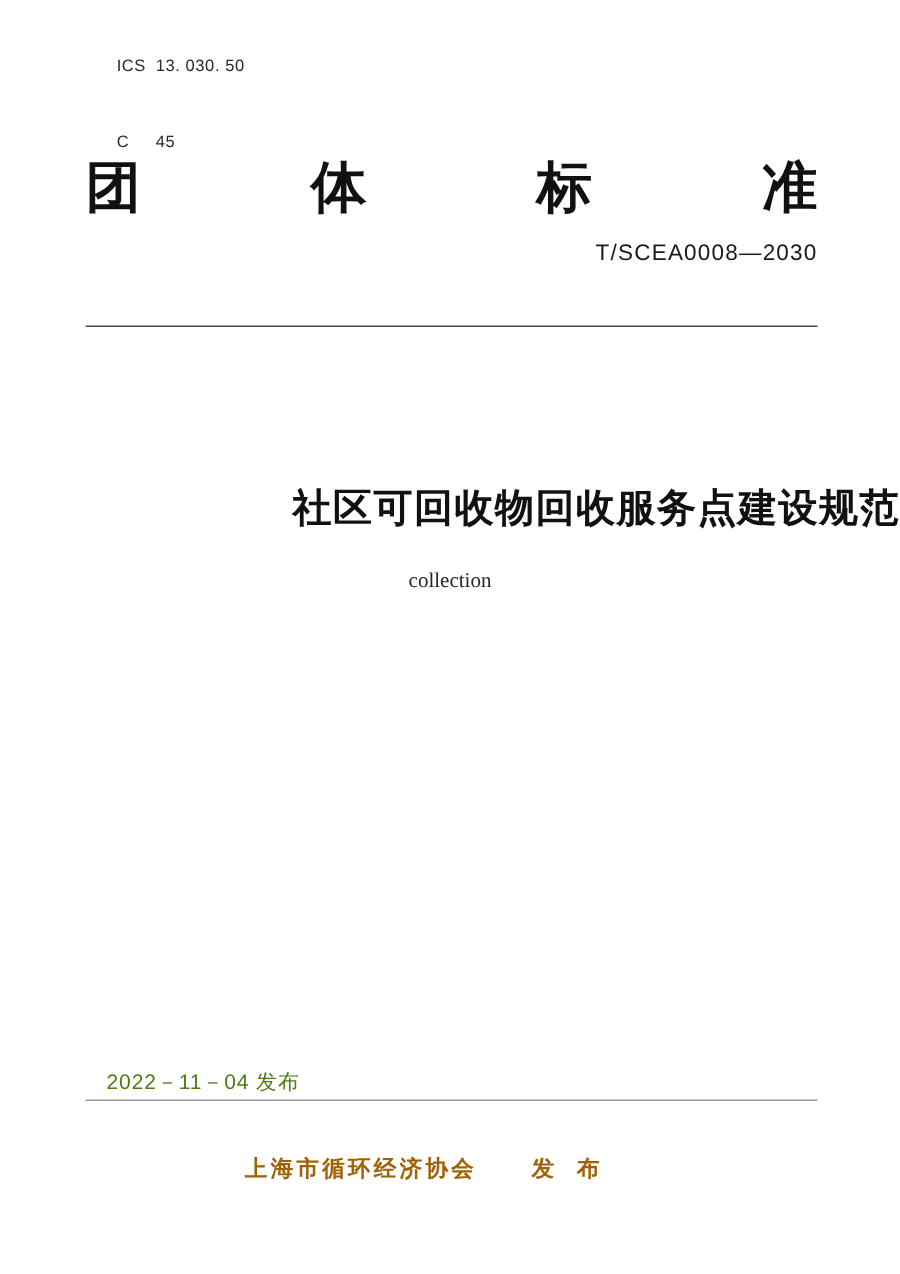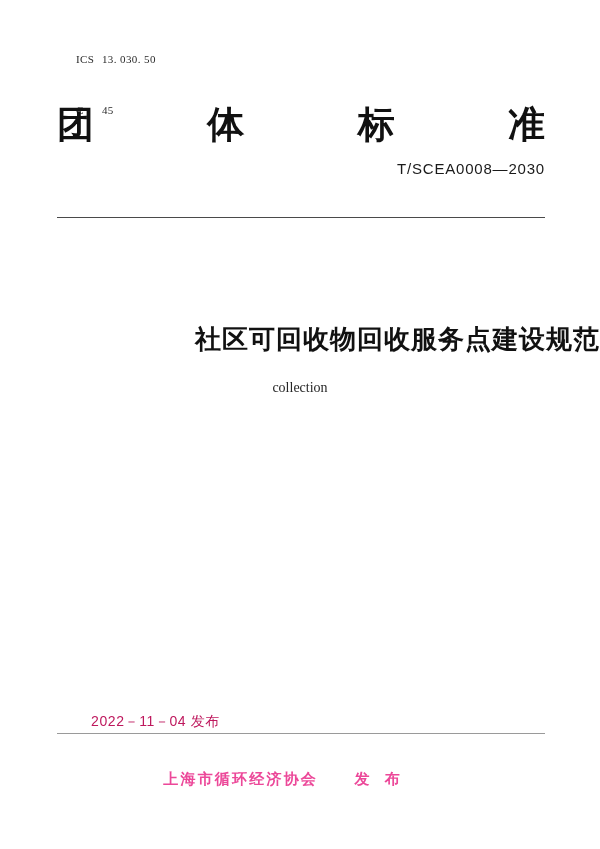--- a/index.html
+++ b/index.html
@@ -20,22 +20,22 @@
     position: absolute;
     inset: 0;
     width: 600px;
     height: 849px;
   }
 
   
   .ics-block {
     position: absolute;
     left: 57px;
-    top: 34px;
-    font-family: Liberation Serif, serif;
+    top: 19px;
+    font-family: Liberation Sans, sans-serif;
     font-size: 11px;
     color: #2a2a2a;
     line-height: 17px;
     letter-spacing: 0.4px;
   }
   .ics-line {
     white-space: pre;
   }
   .ics-line .lbl {
     display: inline-block;
@@ -120,23 +120,22 @@
   }
 
   
   .date-issue {
     position: absolute;
     left: 71px;
     top: 713px;
     font-family: "Liberation Sans", sans-serif;
     font-size: 14px;
     letter-spacing: 0.6px;
-    color: #be185d;
-    white-space: nowrap;
-    margin-left: 20px;
+    color: #4d7c0f;
+    white-space: nowrap;
   }
   .date-effective {
     position: absolute;
     right: 55px;
     top: 713px;
     font-family: "Liberation Sans", sans-serif;
     font-size: 14px;
     letter-spacing: 0.6px;
     color: #1a1a1a;
     white-space: nowrap;
@@ -145,21 +144,21 @@
   
   .publisher {
     position: absolute;
     left: 0;
     top: 770px;
     width: 568px;
     text-align: center;
     font-family: "DejaVu Sans", sans-serif;
     font-weight: 700;
     font-size: 15px;
-    color: #ec4899;
+    color: #a16207;
     white-space: nowrap;
   }
   .publisher .org {
     letter-spacing: 2.2px;
   }
   .publisher .gap {
     display: inline-block;
     width: 26px;
   }
   .publisher .verb {

